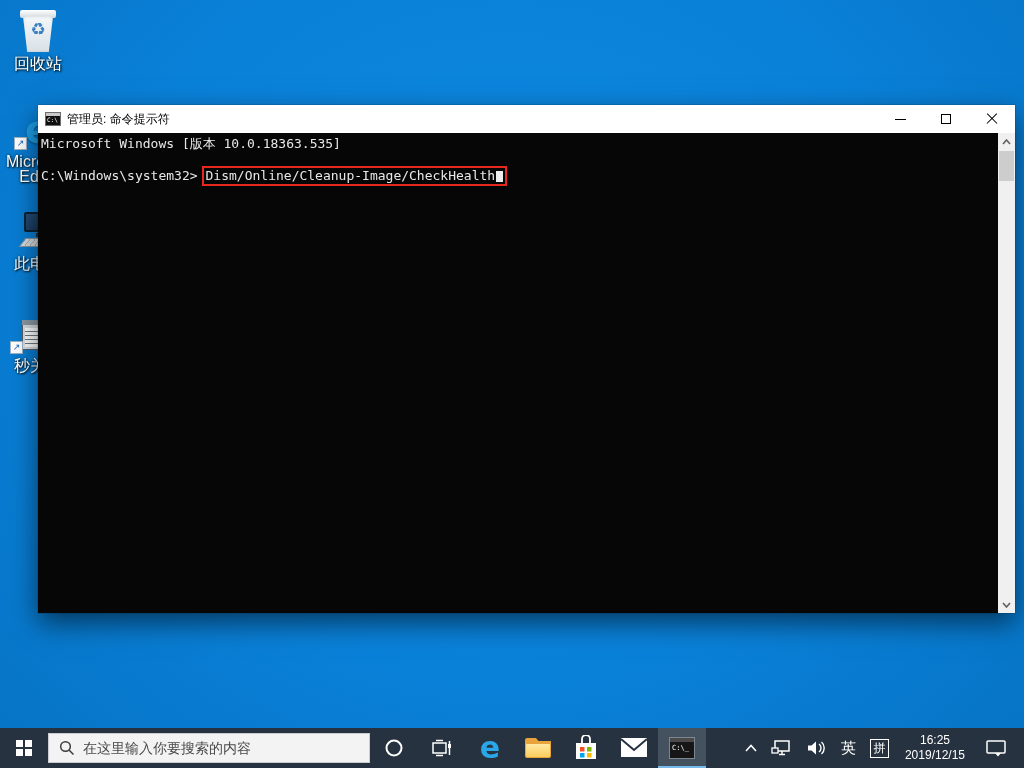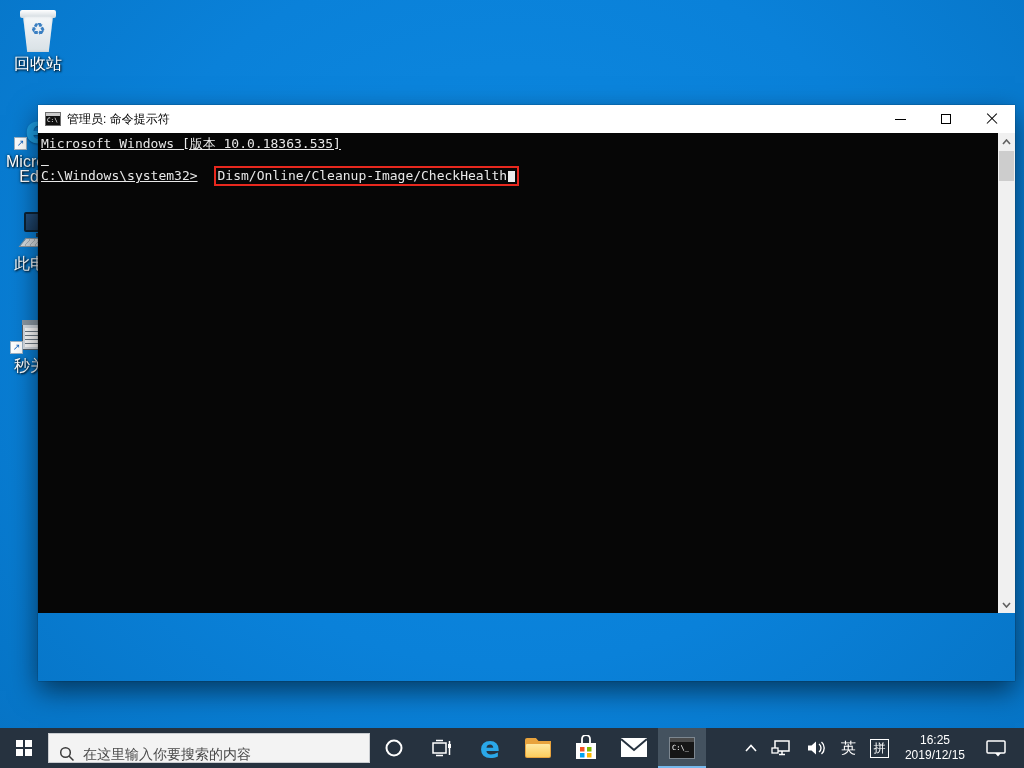--- a/index.html
+++ b/index.html
@@ -31,53 +31,53 @@
   .pc .stand{position:absolute;left:20px;top:25px;width:6px;height:4px;background:#23313c;}
   .pc .kb{position:absolute;left:6px;top:30px;width:32px;height:9px;background:repeating-linear-gradient(90deg,#d8dde1 0 4px,#aab4bb 4px 5px);transform:skewX(-38deg);border:1px solid #8d979e;}
   
   .appwin{position:relative;width:36px;height:34px;}
   .appwin .frame{position:absolute;left:2px;top:0;width:32px;height:30px;background:#d9dfe5;border:1px solid #55606a;}
   .appwin .bar{position:absolute;left:2px;top:0;width:32px;height:5px;background:#8d9aa5;}
   .appwin .list{position:absolute;left:5px;top:8px;width:16px;height:19px;background:repeating-linear-gradient(180deg,#fff 0 3px,#6f7b86 3px 4px);}
   .appwin .side{position:absolute;left:23px;top:7px;width:9px;height:21px;background:#2f7fd6;}
 
   
-  .cmd-window{position:absolute;left:38px;top:105px;width:977px;height:576px;z-index:5;box-shadow:0 10px 26px rgba(0,0,0,.55),0 0 1px rgba(0,0,0,.6);}
+  .cmd-window{position:absolute;left:38px;top:105px;width:977px;height:508px;z-index:5;box-shadow:0 10px 26px rgba(0,0,0,.55),0 0 1px rgba(0,0,0,.6);}
   .titlebar{height:28px;background:#fff;display:flex;align-items:center;padding-left:7px;user-select:none;}
   .cmd-ico16{width:16px;height:14px;background:#101010;border:1px solid #6e6e6e;margin-right:6px;position:relative;flex:0 0 auto;}
   .cmd-ico16::before{content:"";position:absolute;left:0;top:0;right:0;height:3px;background:#c9c9c9;}
   .cmd-ico16::after{content:"C:\\";position:absolute;left:1px;top:3px;font-size:6px;line-height:8px;color:#fff;font-family:"DejaVu Sans Mono",monospace;}
   .title{font-size:12px;color:#000;}
   .controls{margin-left:auto;display:flex;height:100%;}
   .wbtn{width:46px;height:100%;display:flex;align-items:center;justify-content:center;}
   .glyph-min{width:11px;height:1px;background:#000;display:block;}
   .glyph-max{width:10px;height:10px;border:1px solid #000;display:block;}
   .glyph-close{position:relative;width:12px;height:12px;display:block;}
   .glyph-close::before,.glyph-close::after{content:"";position:absolute;left:-1px;top:5px;width:14px;height:1.4px;background:#000;}
   .glyph-close::before{transform:rotate(45deg);}
   .glyph-close::after{transform:rotate(-45deg);}
 
-  .console{position:relative;height:480px;background:#060606;font-family:"DejaVu Sans Mono",monospace;font-size:13px;line-height:16px;color:var(--console-fg);padding:3px 20px 0 3px;cursor:text;text-decoration:underline;}
+  .console{position:relative;height:480px;background:#060606;font-family:"DejaVu Sans Mono",monospace;font-size:13px;line-height:16px;color:var(--console-fg);padding:3px 20px 0 3px;cursor:text;}
   .cline{white-space:pre;}
-  .redbox{display:inline-block;border:2px solid var(--redbox);padding:0 2px;margin:-2px 16px;}
+  .redbox{display:inline-block;border:2px solid var(--redbox);padding:0 2px;margin:-2px 4px;}
   .cursor{display:inline-block;width:7px;height:11px;background:#ededed;vertical-align:baseline;margin-left:1px;transform:translateY(2px);}
 
   .scrollbar{position:absolute;right:0;top:0;width:17px;height:480px;background:#f0f0f0;}
   .sb-up,.sb-down{position:absolute;left:0;width:17px;height:17px;display:flex;align-items:center;justify-content:center;}
   .sb-up{top:0;} .sb-down{bottom:0;}
   .sb-thumb{position:absolute;left:1px;top:18px;width:15px;height:30px;background:#cdcdcd;}
 
   
   .taskbar{position:absolute;left:0;bottom:0;width:1024px;height:40px;background:var(--taskbar);z-index:10;display:flex;align-items:stretch;}
   .tbtn{width:48px;display:flex;align-items:center;justify-content:center;flex:0 0 auto;position:relative;}
   .tbtn.active{background:#44525f;}
   .tbtn.active::after{content:"";position:absolute;left:0;right:0;bottom:0;height:2px;background:var(--accent);}
   .winlogo{display:grid;grid-template-columns:7px 7px;grid-template-rows:7px 7px;gap:2px;}
   .winlogo span{background:#fff;}
-  .searchbox{width:322px;background:#f3f3f3;margin:5px 0;display:flex;align-items:flex-end;padding:0 10px;flex:0 0 auto;border:1px solid #c9ccd0;}
+  .searchbox{width:322px;background:#f3f3f3;margin:5px 0;display:flex;align-items:center;padding:0 10px;flex:0 0 auto;border:1px solid #c9ccd0;}
   .searchbox input{border:none;outline:none;background:transparent;font-size:14px;color:#333;width:100%;font-family:"Liberation Sans",sans-serif;}
   .searchbox input::placeholder{color:#4a4a4a;opacity:1;}
   .edge-e{font-family:"DejaVu Sans",sans-serif;font-weight:bold;font-size:30px;line-height:30px;color:#2aa7e8;}
   
   .folder{position:relative;width:26px;height:20px;}
   .folder .back{position:absolute;left:0;top:0;width:26px;height:20px;background:#e8a33d;border-radius:2px;clip-path:polygon(0 0,42% 0,52% 15%,100% 15%,100% 100%,0 100%);}
   .folder .front{position:absolute;left:1px;top:6px;width:24px;height:13px;background:linear-gradient(180deg,#ffe9a2,#fccd5e);border-radius:1px;}
   
   .cmdico{position:relative;width:26px;height:22px;background:#161616;border:1px solid #7d8790;}
   .cmdico::before{content:"";position:absolute;left:0;top:0;right:0;height:4px;background:#4a4a4a;}

